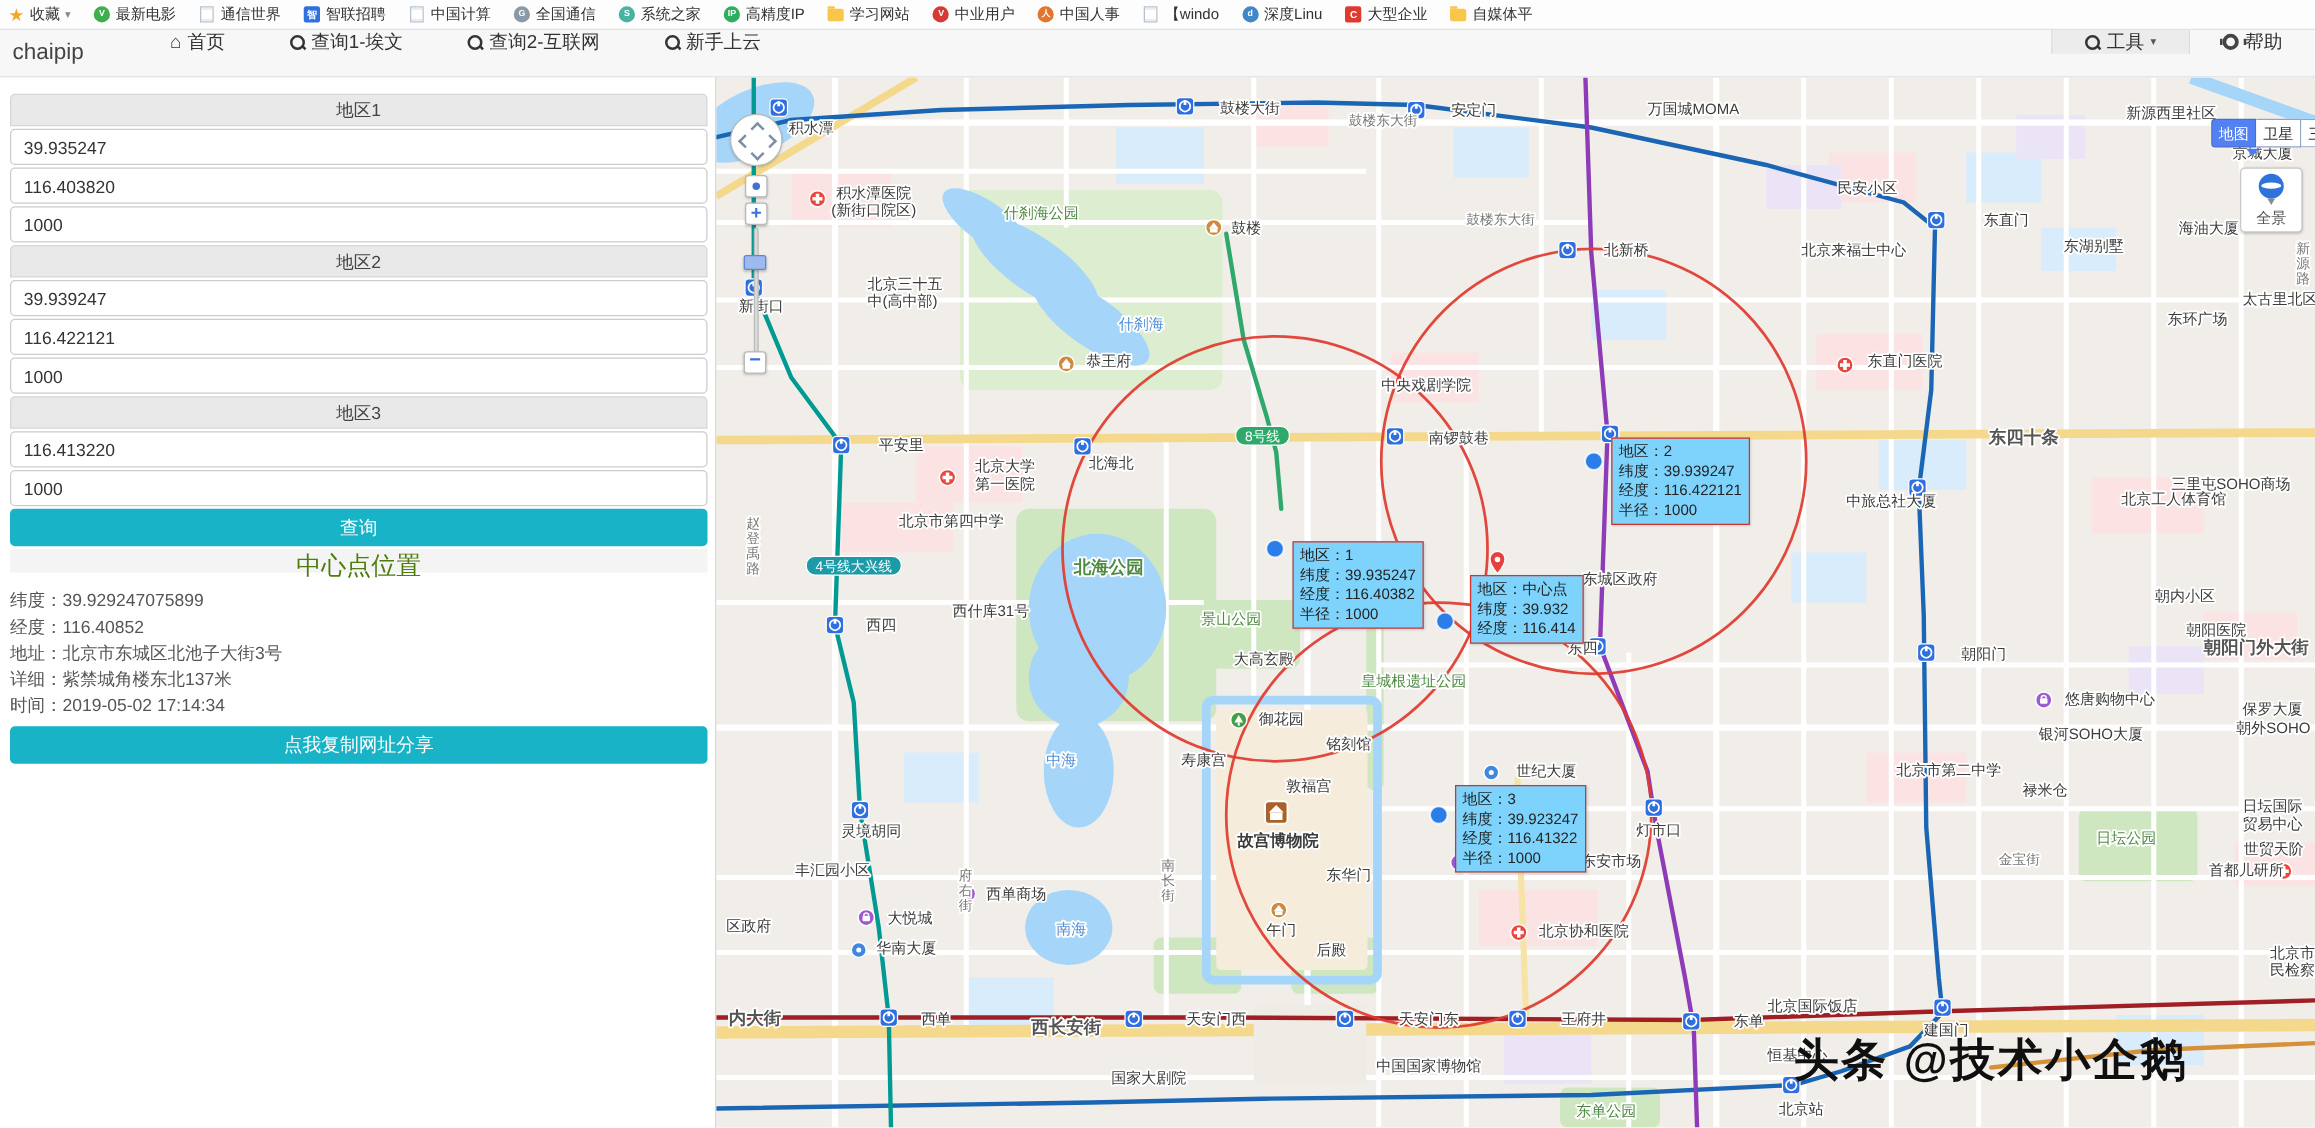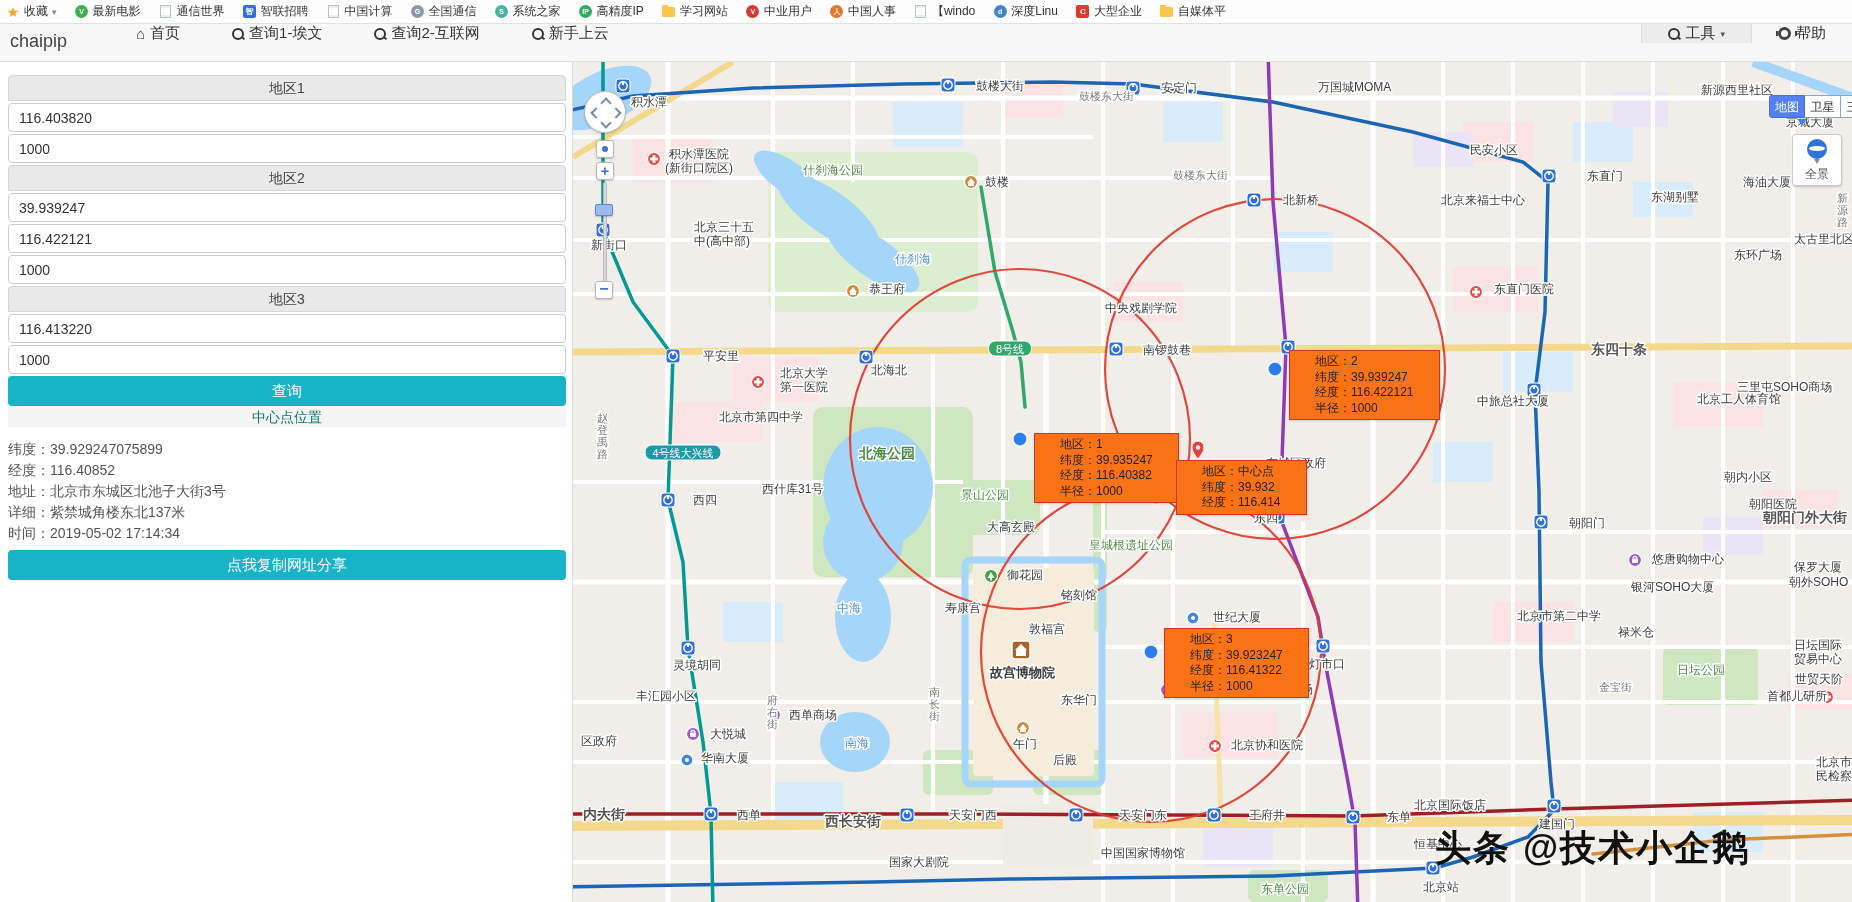--- a/index.html
+++ b/index.html
@@ -46,31 +46,31 @@
   #sidebar { position:absolute; left:0; top:62px; width:572px; height:840px; background:#fff; }
   .panel { position:absolute; left:8px; top:13px; width:558px; }
   .grp-header { background:#e9e9e9; border:1px solid #d6d6d6; border-radius:4px 4px 0 0; height:26px;
      text-align:center; font-size:14px; color:#444; line-height:25px; }
   .grp-input { display:block; width:100%; height:29px; border:1px solid #ccc; border-radius:4px;
      margin-top:2px; margin-bottom:2px; padding:0 10px; font-size:14px; color:#333;
      font-family:"Liberation Sans","DejaVu Sans",sans-serif;}
   .btn-cyan { display:block; width:100%; height:30px; background:#18b3c7; color:#fff; border:none;
      border-radius:4px; font-size:15px; cursor:pointer; font-family:inherit; }
   #center-link-bar { background:#f4f4f4; height:19px; text-align:center; margin-top:2px; }
-  #center-link { color:#0f766e; font-size:14px; text-decoration:none; }
+  #center-link { color:#4d7c0f; font-size:20px; text-decoration:none; }
   #info-rows { margin-top:12px; font-size:14px; color:#555; }
   .info-row { height:21px; line-height:21px; }
   #copy-btn { margin-top:6px; }
 
   
   #map { position:absolute; left:572px; top:62px; width:1280px; height:840px; overflow:hidden;
      background:#f1eeea; border-left:1px solid #d8d8d8; }
   #map-svg { position:absolute; left:0; top:0; }
   #tooltips { position:absolute; left:0; top:0; width:100%; height:100%; pointer-events:none; }
-  .map-tip { position:absolute; background:#f97316; border:1px solid #d2342c; padding:3px 25px;
+  .map-tip { position:absolute; background:#7dd3fc; border:1px solid #d2342c; padding:3px 5px;
      font-size:12px; line-height:15.5px; color:#222; white-space:nowrap; box-shadow:1px 1px 2px rgba(0,0,0,.15);}
   .watermark { position:absolute; left:862px; top:762px; font-size:36px; font-weight:bold;
      color:#101010; letter-spacing:2px; white-space:nowrap; }
 
   
   .ctl { position:absolute; background:#fff; border:1px solid #b9b9b9; border-radius:3px;
      box-shadow:0 1px 2px rgba(0,0,0,.2); }
   #pan-ctl { left:11px; top:29px; width:42px; height:42px; border-radius:50%; }
   .chev { position:absolute; width:8px; height:8px; border-left:2px solid #7d8fa8; border-top:2px solid #7d8fa8; }
   .chev.up { left:17px; top:7px; transform:rotate(45deg); }
@@ -233,20 +233,21 @@
         <span class="gear-ic"></span>
         <span>帮助</span>
       </div>
     </div>
 </div>
 
 <div id="sidebar">
   <div class="panel">
     <div id="region-groups">
         <div class="grp-header">地区1</div>
+        <input class="grp-input" type="text" value="39.935247" style="">
         <input class="grp-input" type="text" value="116.403820" style="">
         <input class="grp-input" type="text" value="1000" style="">
         <div class="grp-header">地区2</div>
         <input class="grp-input" type="text" value="39.939247" style="">
         <input class="grp-input" type="text" value="116.422121" style="">
         <input class="grp-input" type="text" value="1000" style="">
         <div class="grp-header">地区3</div>
         <input class="grp-input" type="text" value="116.413220" style="">
         <input class="grp-input" type="text" value="1000" style="">
       </div>

